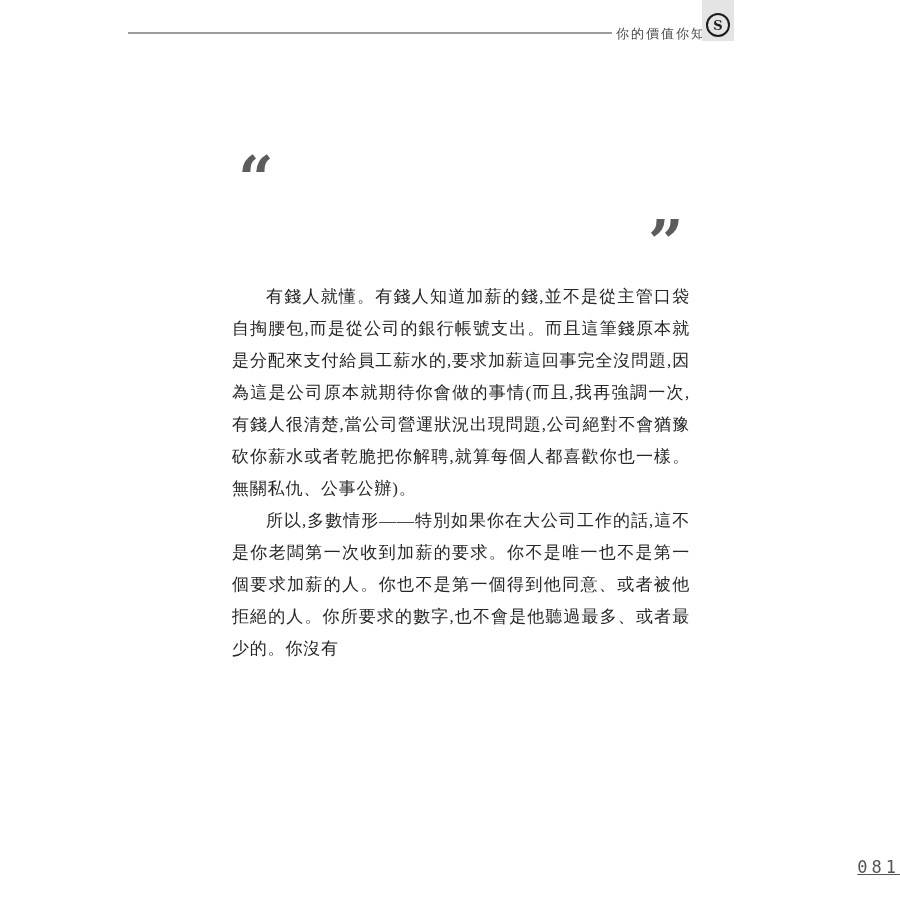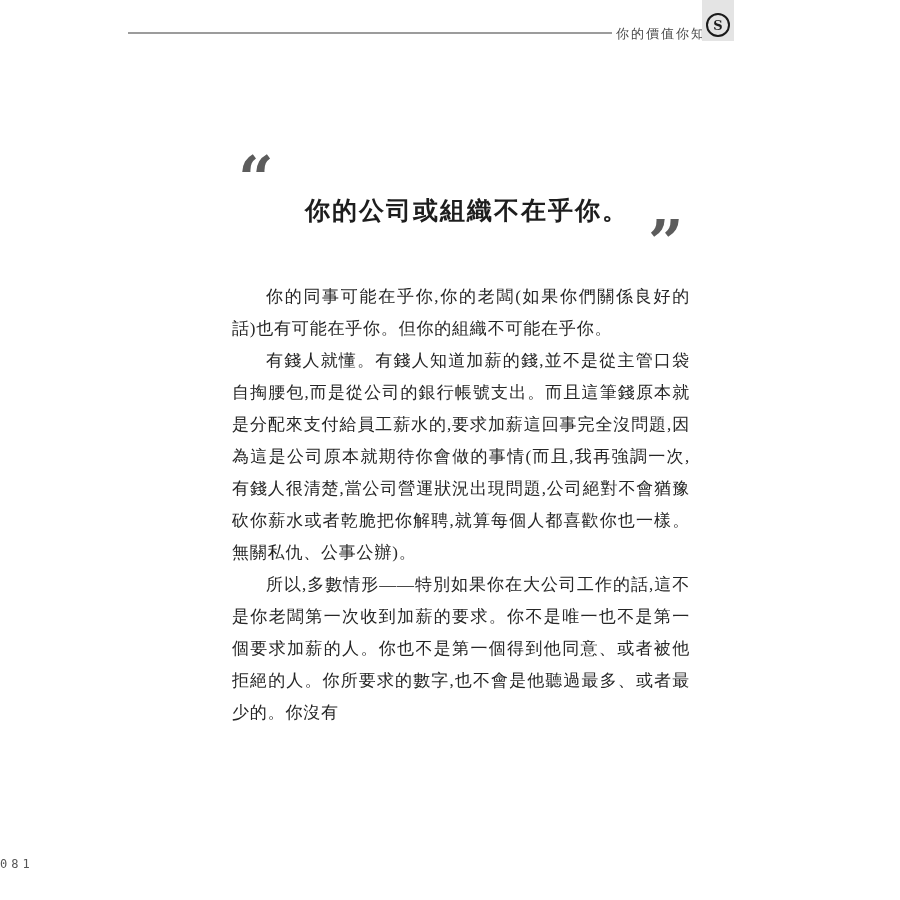--- a/index.html
+++ b/index.html
@@ -54,44 +54,40 @@
   .body-text{
     position:absolute;left:232px;top:281px;width:458px;
     font-size:17px;line-height:32px;color:#262626;
     text-align:justify;letter-spacing:0.8px;
   }
   .body-text p{margin:0;text-indent:2em;}
   .lead-bold{font-weight:bold;}
   
   .page-number{
     position:absolute;left:0;right:0;top:857px;
-    text-align:left;
+    text-align:right;
     font-family:"DejaVu Sans Mono", monospace;
-    font-size:12px;letter-spacing:4px;color:#555555;
+    font-size:17px;letter-spacing:4px;color:#555555;text-decoration:underline;
   }
 </style>
 </head>
 <body>
 
 <div class="page">
 
   <div class="header-rule"></div>
   <div class="running-title">你的價值你知道</div>
   <div class="icon-box">
     <span class="s-circle">S</span>
   </div>
 
   <div class="open-quote">“</div>
-  <div class="section-title">你的公司或組織不在乎你。</div>
   <div class="close-quote">”</div>
 
   <div class="body-text">
-    <p>
-      <span>你的同事可能在乎你,你的老闆(如果你們關係良好的話)也有可能在乎你。但你的組織不可能在乎你。</span>
-    </p>
     <p>
       <span>有錢人就懂。有錢人知道加薪的錢,並不是從主管口袋自掏腰包,而是從公司的銀行帳號支出。而且這筆錢原本就是分配來支付給員工薪水的,要求加薪這回事完全沒問題,因為這是公司原本就期待你會做的事情(而且,我再強調一次,有錢人很清楚,當公司營運狀況出現問題,公司絕對不會猶豫砍你薪水或者乾脆把你解聘,就算每個人都喜歡你也一樣。無關私仇、公事公辦)。</span>
     </p>
     <p>
       <span>所以,多數情形——特別如果你在大公司工作的話,這不是你老闆第一次收到加薪的要求。你不是唯一也不是第一個要求加薪的人。你也不是第一個得到他同意、或者被他拒絕的人。你所要求的數字,也不會是他聽過最多、或者最少的。你沒有</span>
     </p>
   </div>
 
   <div class="page-number">081</div>
 

